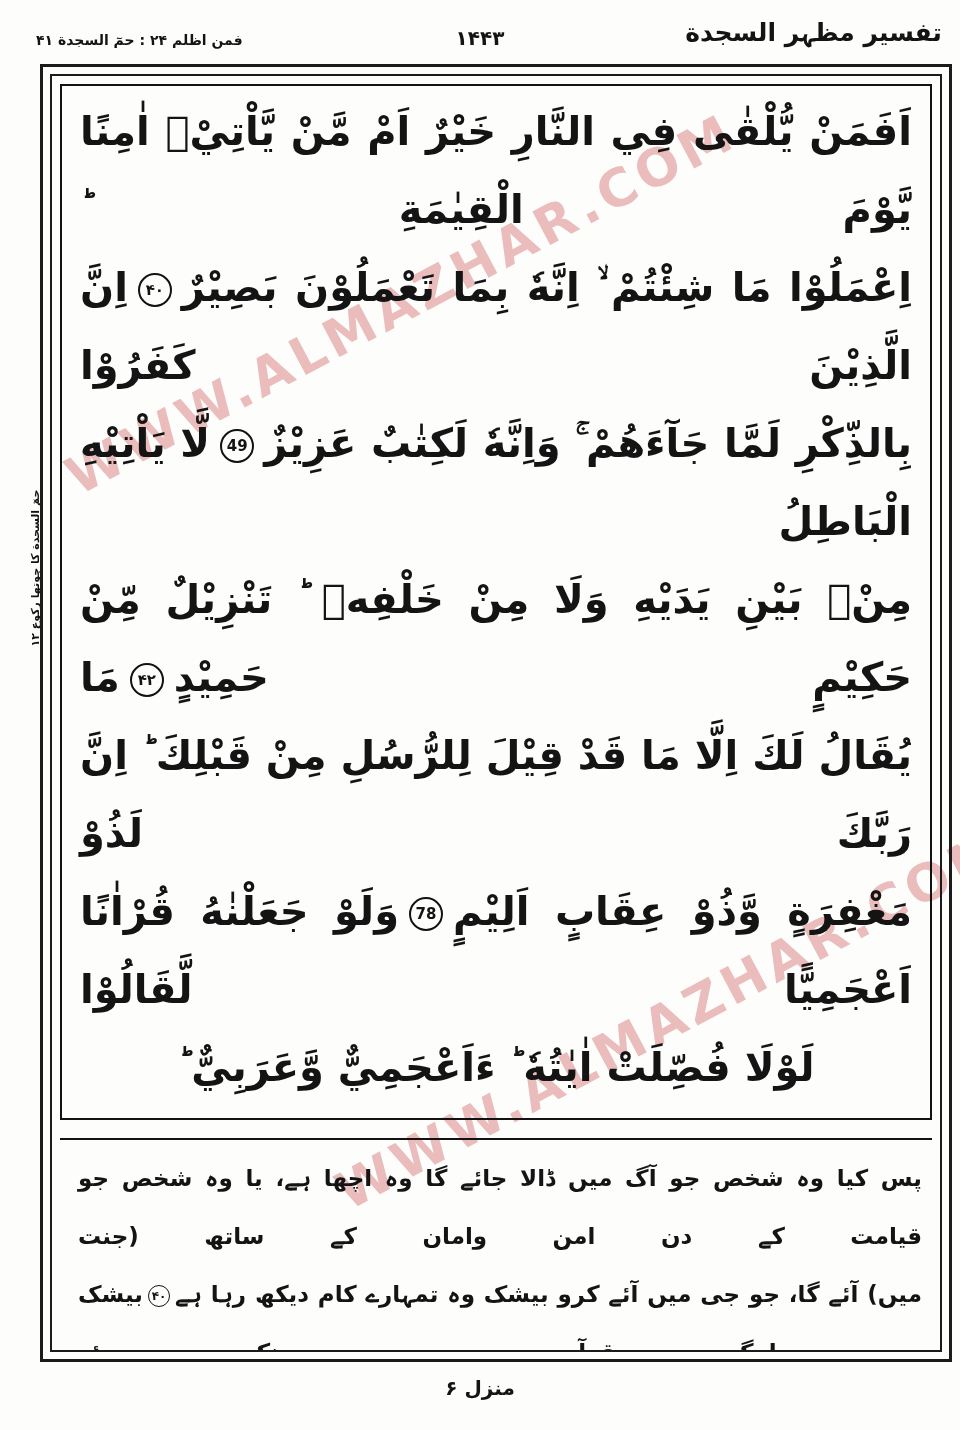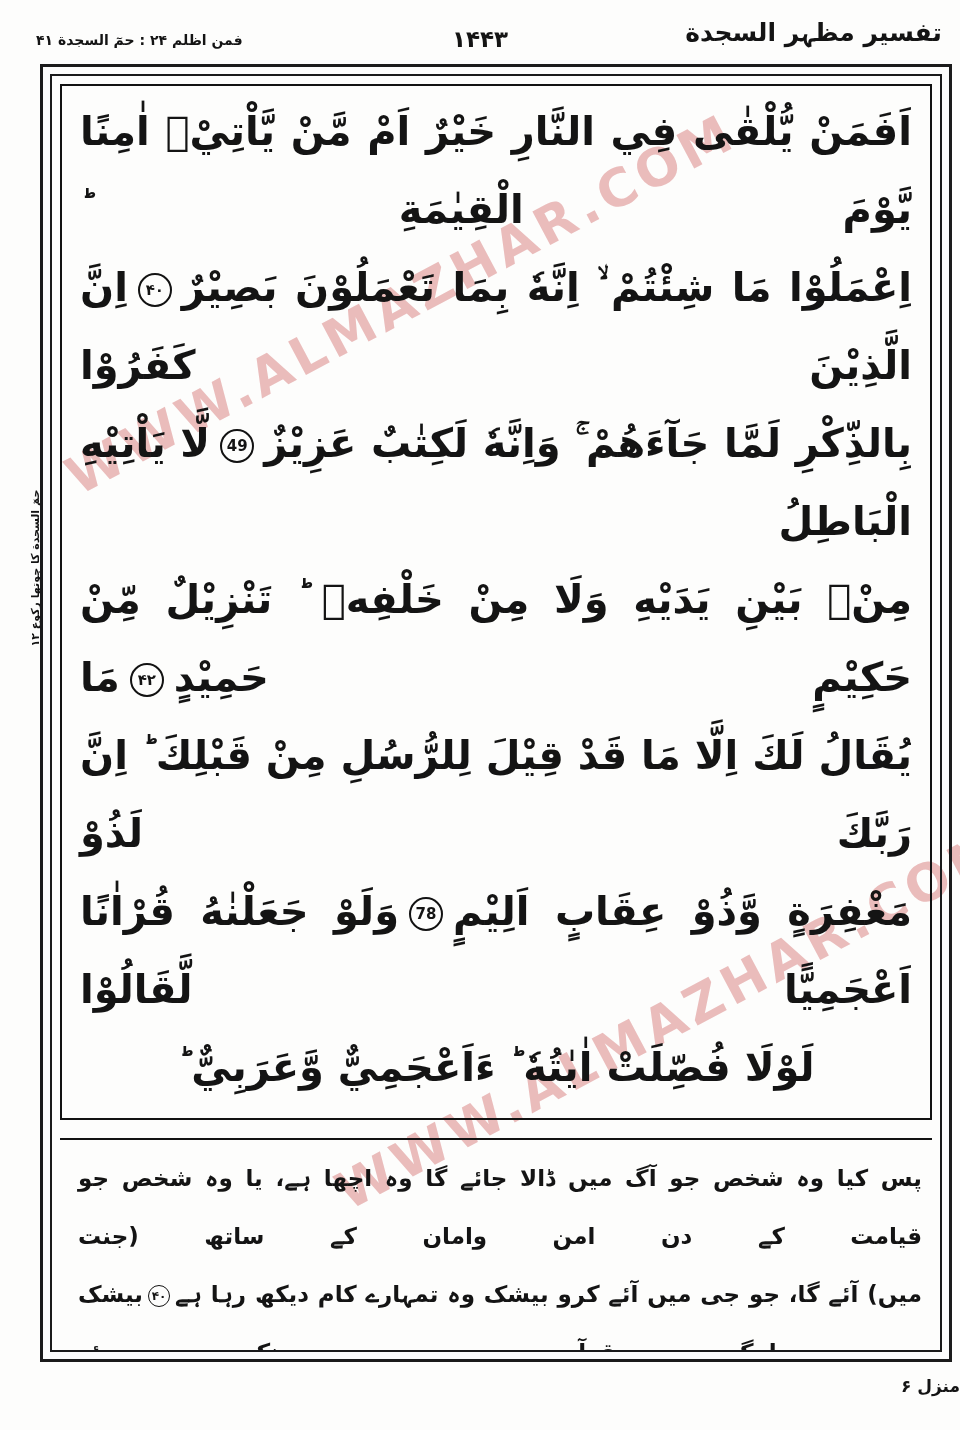--- a/index.html
+++ b/index.html
@@ -11,21 +11,21 @@
     color:#141414;
     overflow:hidden;
   }
   
   .hdr-left {
     position:absolute; top:32px; left:24px;
     font-size:14px; font-weight:700; direction:rtl;margin-left:12px;
   }
   .hdr-center {
     position:absolute; top:26px; left:0; width:100%;
-    text-align:center; font-size:23px; font-weight:700;
+    text-align:center; font-size:20px; font-weight:700;
   }
   .hdr-right {
     position:absolute; top:18px; right:18px;
     font-size:25px; font-weight:800; direction:rtl;
   }
   
   .wm {
     position:absolute; z-index:0; white-space:nowrap; pointer-events:none;
     font-weight:700; font-size:52px; letter-spacing:5px;
     transform:rotate(-28deg); transform-origin:0 50%;
@@ -79,21 +79,21 @@
   }
   
   .margin-note {
     position:absolute; left:-58px; top:560px; width:190px; height:16px;
     transform:rotate(-90deg);
     font-size:11px; font-weight:700; text-align:center; direction:rtl;
     z-index:1;
   }
   .page-footer {
     position:absolute; left:0; top:1376px; width:100%;
-    text-align:right; font-size:17px; font-weight:700; z-index:1;
+    text-align:center; font-size:20px; font-weight:700; z-index:1;
   }
 </style>
 </head>
 <body>
 
 <div class="hdr-left">فمن اظلم ۲۴ : حمٓ السجدة ۴۱</div>
 <div class="hdr-center">۱۴۴۳</div>
 <div class="hdr-right">تفسیر مظہر السجدة</div>
 
 <div class="wm wm1" style="color: rgba(214, 118, 118, 0.48);">WWW.ALMAZHAR.COM</div>

